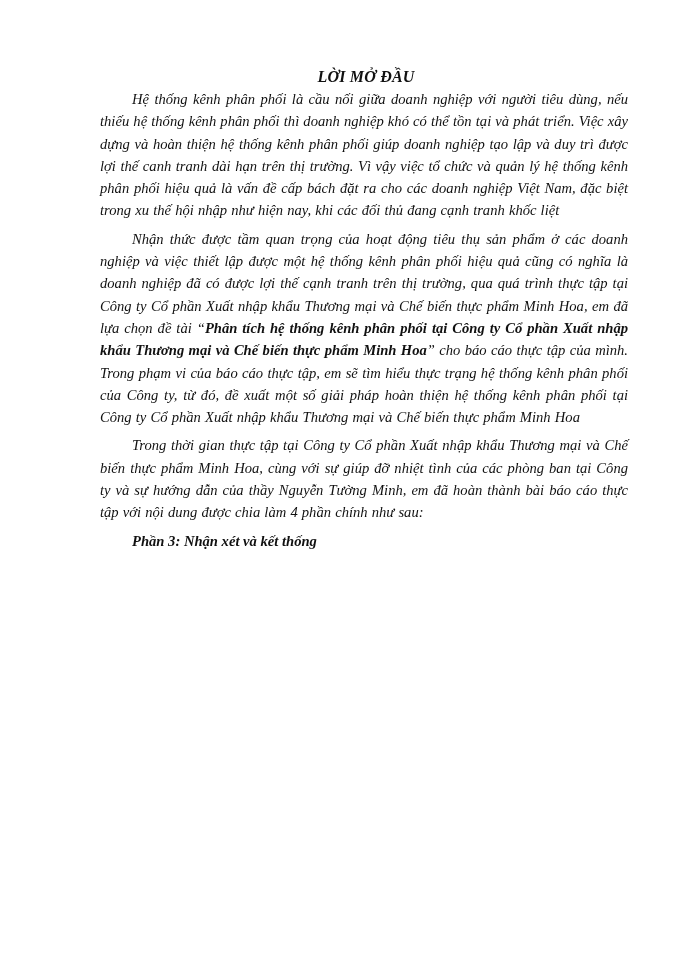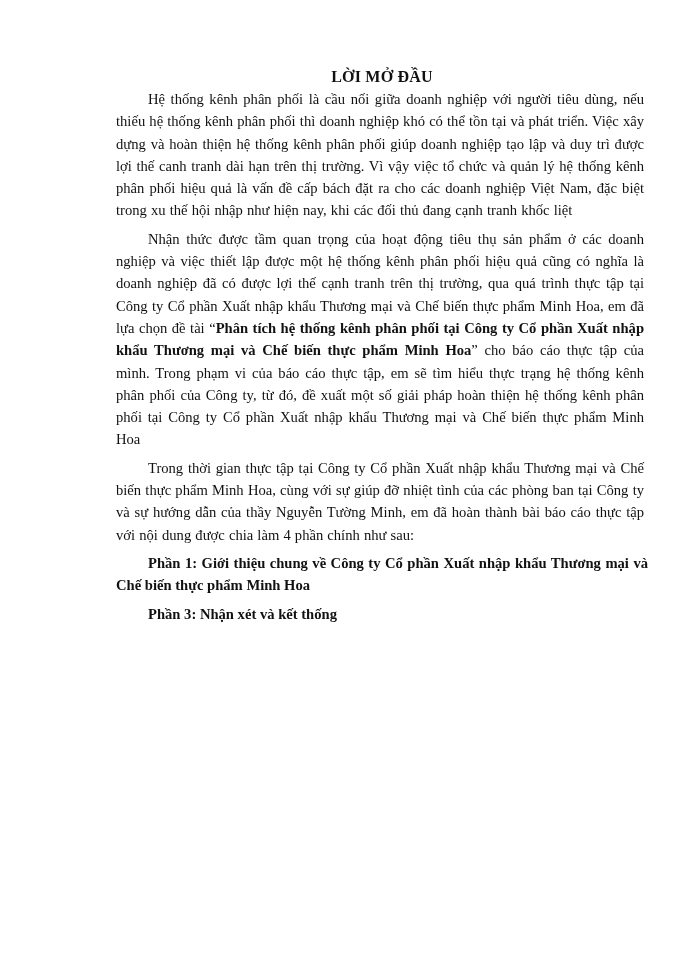--- a/index.html
+++ b/index.html
@@ -10,23 +10,24 @@
     body {
       width: 700px;
       height: 960px;
       position: relative;
       overflow: hidden;
       font-family: "Liberation Serif", "DejaVu Serif", serif;
       color: #111111;
     }
     .page {
       position: absolute;
-      left: 116px;
+      left: 100px;
       top: 66px;
       width: 532px;
+      font-style: italic;
     }
     .title {
       text-align: center;
       font-weight: bold;
       font-size: 16px;
       line-height: 22px;
       margin: 0 0 0 0;
       letter-spacing: 0.2px;
     }
     .para {
@@ -54,15 +55,14 @@
 
 <div class="page">
   <h1 class="title">LỜI MỞ ĐẦU</h1>
 
   <p class="para">Hệ thống kênh phân phối là cầu nối giữa doanh nghiệp với người tiêu dùng, nếu thiếu hệ thống kênh phân phối thì doanh nghiệp khó có thể tồn tại và phát triển. Việc xây dựng và hoàn thiện hệ thống kênh phân phối giúp doanh nghiệp tạo lập và duy trì được lợi thế canh tranh dài hạn trên thị trường. Vì vậy việc tổ chức và quản lý hệ thống kênh phân phối hiệu quả là vấn đề cấp bách đặt ra cho các doanh nghiệp Việt Nam, đặc biệt trong xu thế hội nhập như hiện nay, khi các đối thủ đang cạnh tranh khốc liệt</p>
 
   <p class="para"><span>Nhận thức được tầm quan trọng của hoạt động tiêu thụ sản phẩm ở các doanh nghiệp và việc thiết lập được một hệ thống kênh phân phối hiệu quả cũng có nghĩa là doanh nghiệp đã có được lợi thế cạnh tranh trên thị trường, qua quá trình thực tập tại Công ty Cổ phần Xuất nhập khẩu Thương mại và Chế biến thực phẩm Minh Hoa, em đã lựa chọn đề tài “</span><b>Phân tích hệ thống kênh phân phối tại Công ty Cổ phần Xuất nhập khẩu Thương mại và Chế biến thực phẩm Minh Hoa</b><span>” cho báo cáo thực tập của mình. Trong phạm vi của báo cáo thực tập, em sẽ tìm hiểu thực trạng hệ thống kênh phân phối của Công ty, từ đó, đề xuất một số giải pháp hoàn thiện hệ thống kênh phân phối tại Công ty Cổ phần Xuất nhập khẩu Thương mại và Chế biến thực phẩm Minh Hoa</span></p>
 
   <p class="para">Trong thời gian thực tập tại Công ty Cổ phần Xuất nhập khẩu Thương mại và Chế biến thực phẩm Minh Hoa, cùng với sự giúp đỡ nhiệt tình của các phòng ban tại Công ty và sự hướng dẫn của thầy Nguyễn Tường Minh, em đã hoàn thành bài báo cáo thực tập với nội dung được chia làm 4 phần chính như sau:</p>
 
-  <p class="section">Phần 1: Giới thiệu chung về Công ty Cổ phần Xuất nhập khẩu Thương mại và Chế biến thực phẩm Minh Hoa</p>
   <p class="section">Phần 3: Nhận xét và kết thống</p>
 </div>
 
 </body></html>

